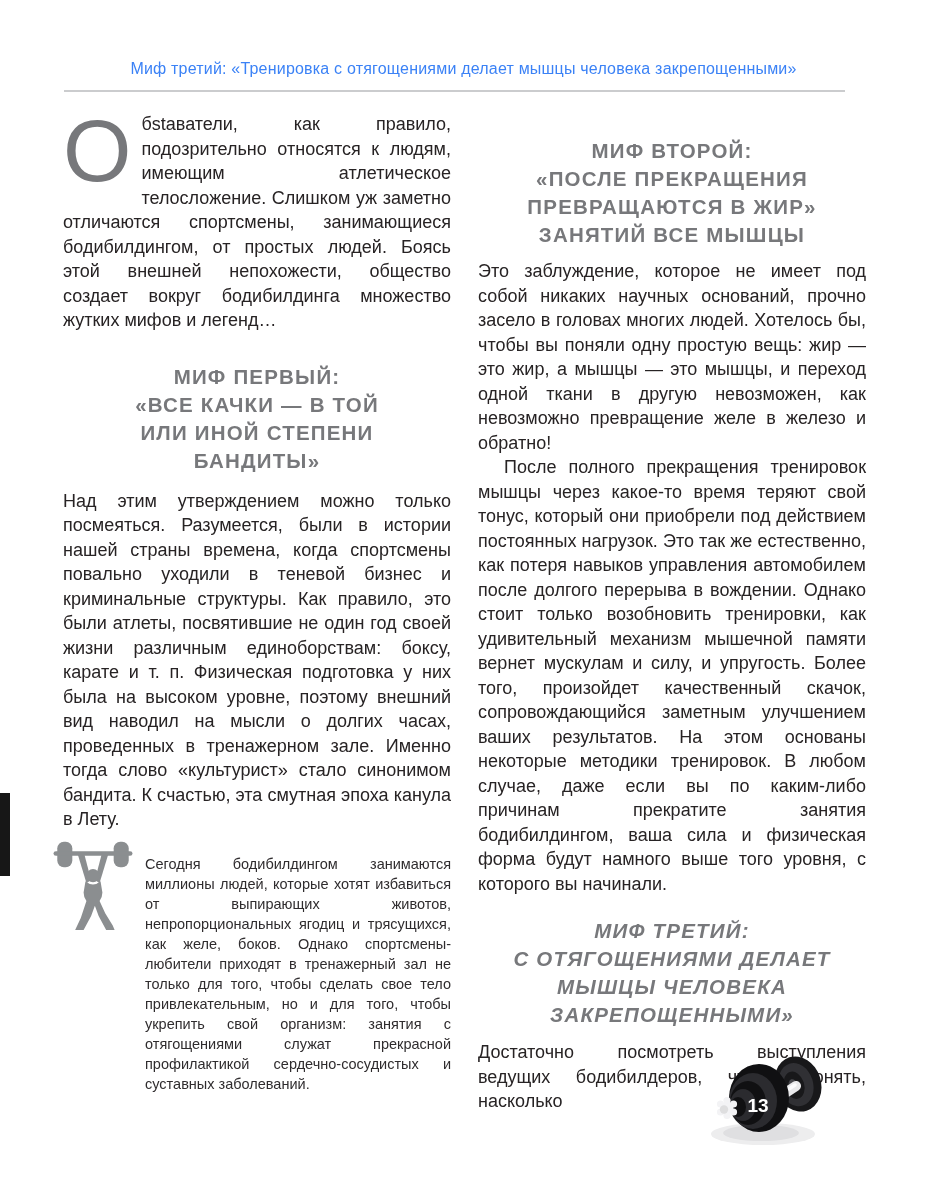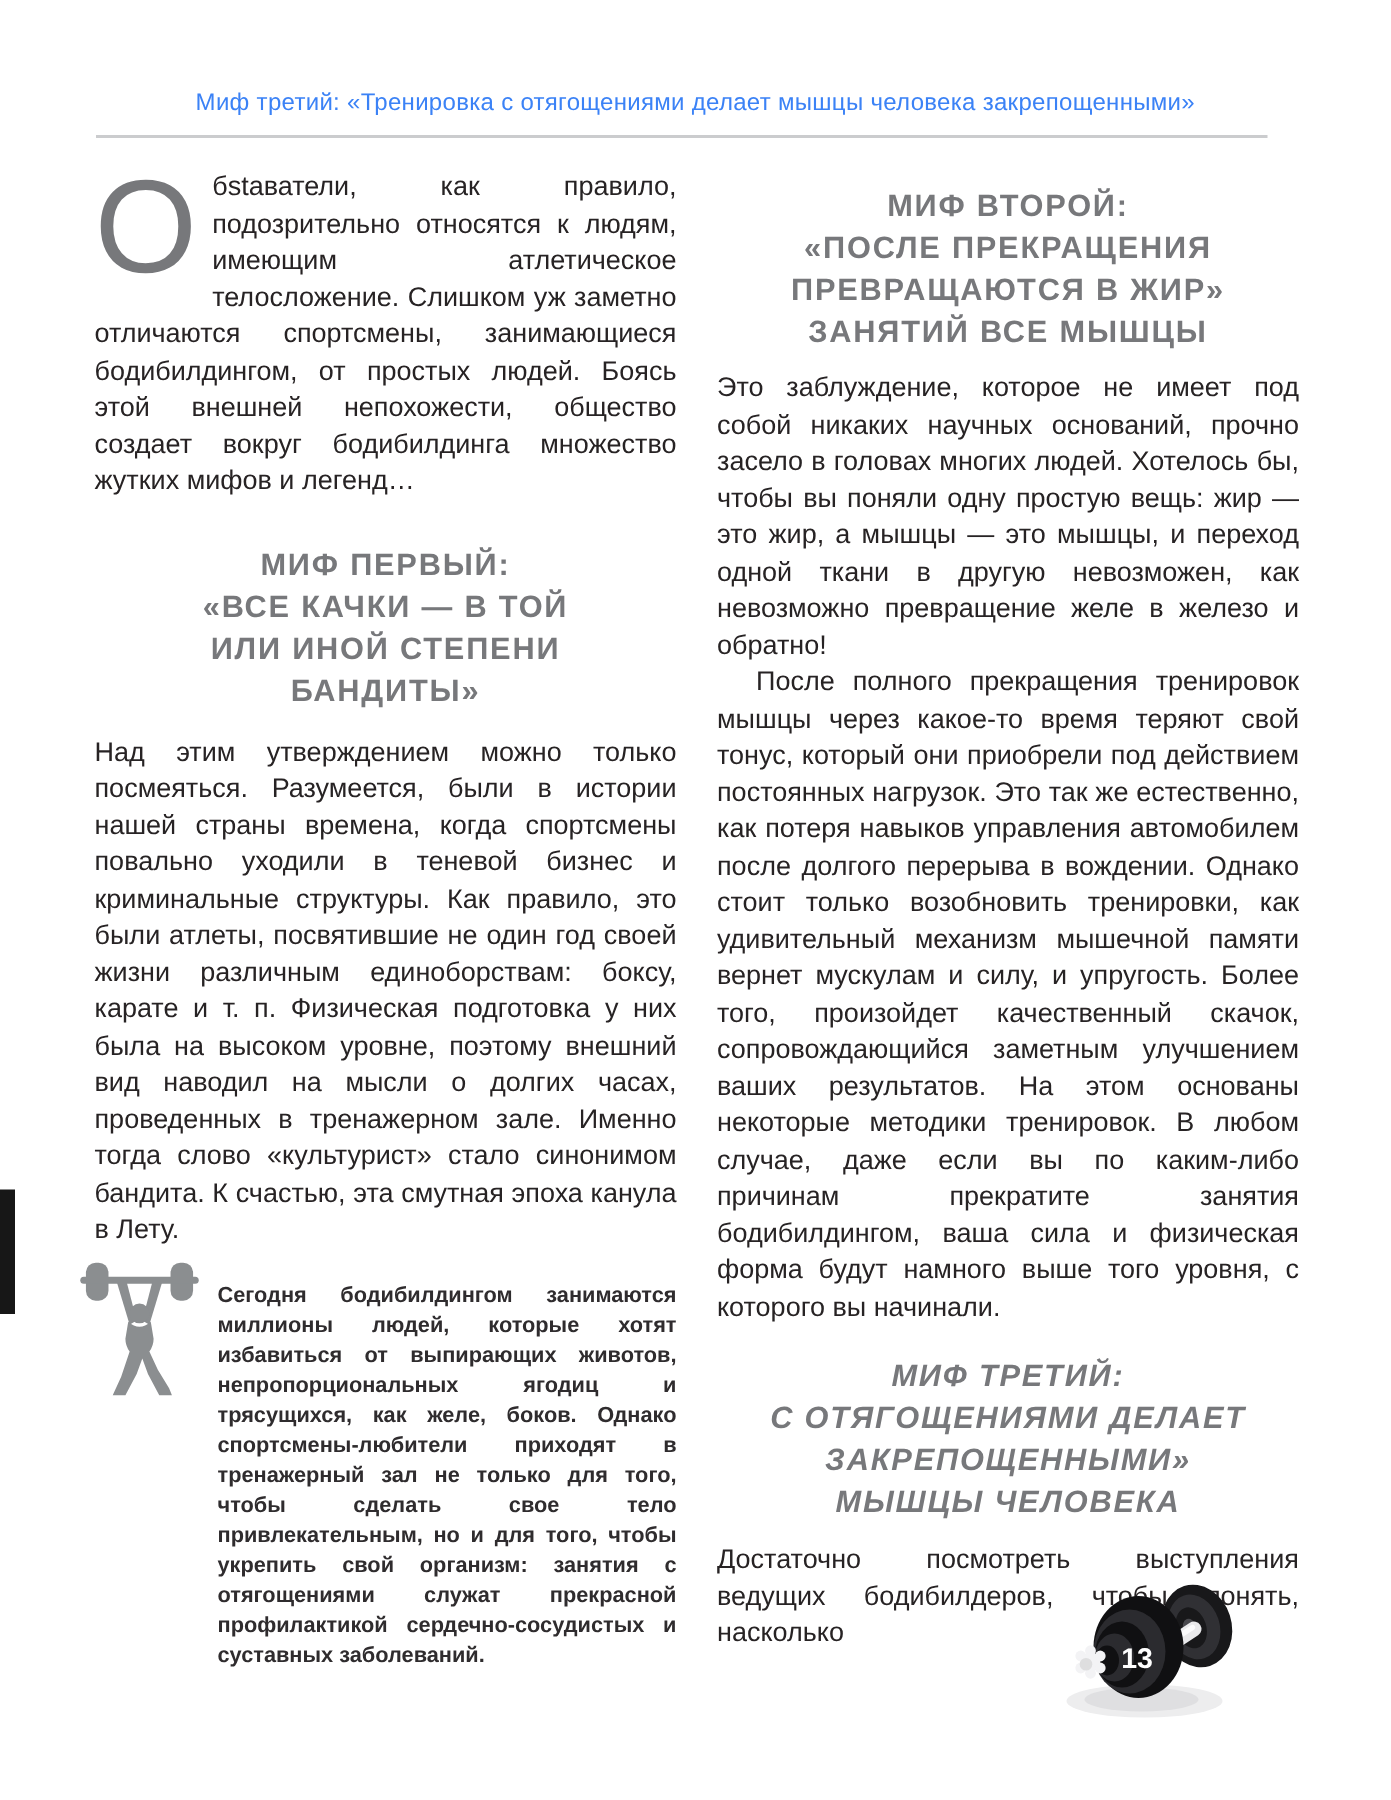--- a/index.html
+++ b/index.html
@@ -28,28 +28,28 @@
   .dropcap {
     float:left; font-size:88px; line-height:72px; height:76px;
     color:#77787b; margin:3px 10px 0 0; font-weight:400;
   }
 
   .myth-heading {
     color:#77787b; font-weight:bold; text-align:center;
     font-size:20.5px; line-height:28px; letter-spacing:1.2px;
   }
   .myth1-heading { margin:30px 0 14px; }
-  .myth2-heading { margin:12px 0 10px; }
+  .myth2-heading { margin:25px 0 10px; }
   .myth3-heading { margin:21px 0 11px;font-style:italic; }
 
   .indent { text-indent:26px; }
 
   .note {
     position:relative; margin-top:22px; padding-left:82px;
-    font-size:14.5px; line-height:20px; color:#2f2c2e; text-align:justify;font-weight:bold;
+    font-size:14.5px; line-height:20px; color:#2f2c2e; text-align:justify;
   }
   .lifter-icon { position:absolute; left:-10px; top:-16px; width:80px; height:94px; }
 
   .dumbbell { position:absolute; left:703px; top:1046px; width:145px; height:110px; }
   .dumbbell text {
     font-family:"Liberation Sans", sans-serif; font-weight:bold;
     font-size:19px; fill:#ffffff;
   }
 </style>
 </head>
@@ -94,22 +94,22 @@
       <div>ПРЕВРАЩАЮТСЯ В ЖИР»</div>
       <div>ЗАНЯТИЙ ВСЕ МЫШЦЫ</div>
     </div>
 
     <p>Это заблуждение, которое не имеет под собой никаких научных оснований, прочно засело в головах многих людей. Хотелось бы, чтобы вы поняли одну простую вещь: жир — это жир, а мышцы — это мышцы, и переход одной ткани в другую невозможен, как невозможно превращение желе в железо и обратно!</p>
     <p class="indent">После полного прекращения тренировок мышцы через какое-то время теряют свой тонус, который они приобрели под действием постоянных нагрузок. Это так же естественно, как потеря навыков управления автомобилем после долгого перерыва в вождении. Однако стоит только возобновить тренировки, как удивительный механизм мышечной памяти вернет мускулам и силу, и упругость. Более того, произойдет качественный скачок, сопровождающийся заметным улучшением ваших результатов. На этом основаны некоторые методики тренировок. В любом случае, даже если вы по каким-либо причинам прекратите занятия бодибилдингом, ваша сила и физическая форма будут намного выше того уровня, с которого вы начинали.</p>
 
     <div class="myth-heading myth3-heading">
       <div>МИФ ТРЕТИЙ:</div>
       <div>С ОТЯГОЩЕНИЯМИ ДЕЛАЕТ</div>
+      <div>МЫШЦЫ ЧЕЛОВЕКА</div>
       <div>ЗАКРЕПОЩЕННЫМИ»</div>
-      <div>МЫШЦЫ ЧЕЛОВЕКА</div>
     </div>
 
     <p>Достаточно посмотреть выступления ведущих бодибилдеров, чтобы понять, насколько</p>
   </div>
 
   <svg class="dumbbell" viewBox="0 0 145 110" xmlns="http://www.w3.org/2000/svg">
     <ellipse cx="60" cy="88" rx="52" ry="11" fill="#ededee"></ellipse>
     <ellipse cx="58" cy="87" rx="38" ry="8" fill="#dfdfe1"></ellipse>
 
     <g transform="rotate(-18 95 38)">

